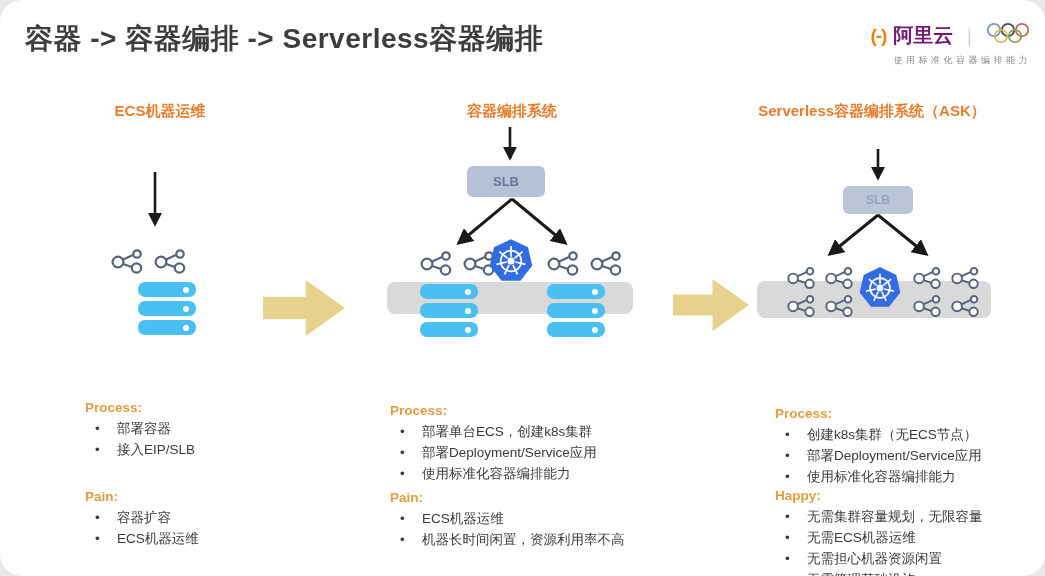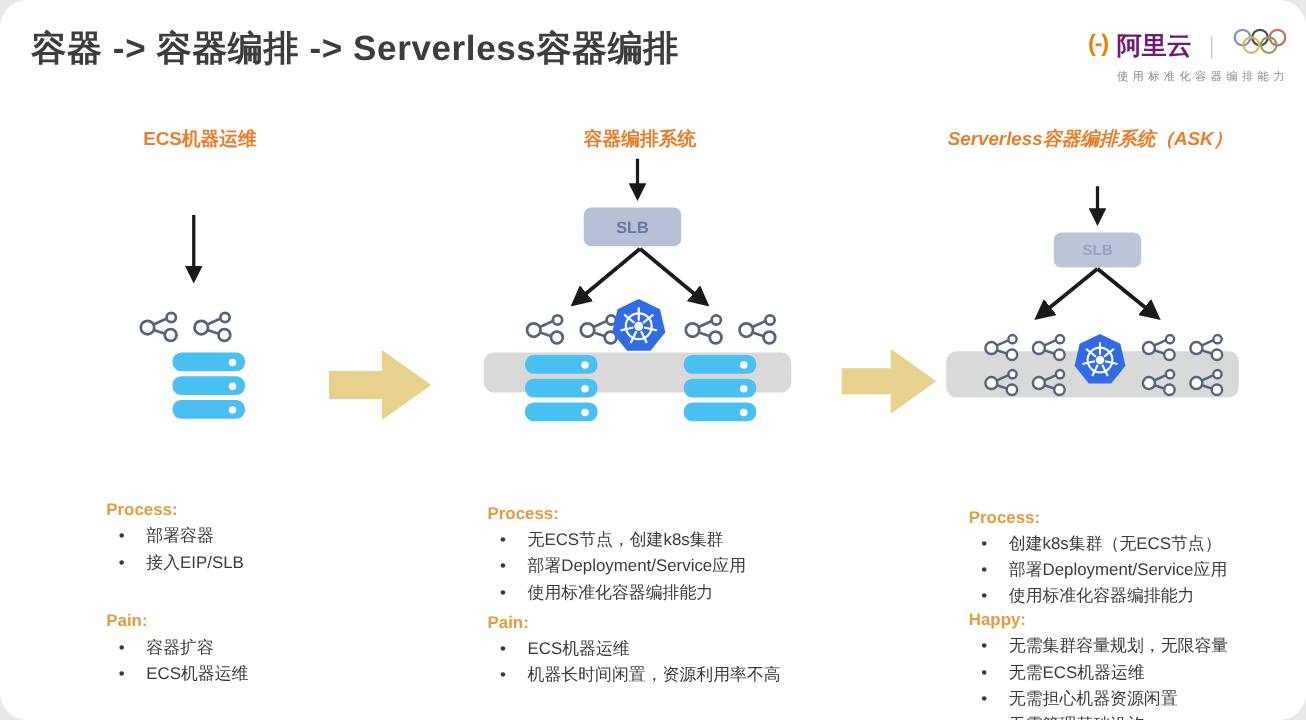--- a/index.html
+++ b/index.html
@@ -18,21 +18,21 @@
   .logo-top { display:flex; align-items:center; justify-content:flex-end; gap:7px; }
   .logo-mark { color:#e8820c; font-weight:700; font-size:19px; letter-spacing:-1px; }
   .logo-brand { color:#701a75; font-weight:700; font-size:20px; }
   .logo-div { color:#c9c9c9; font-size:18px; font-weight:300; }
   .logo-tagline { margin-top:5px; font-size:9px; color:#8a8a8a; letter-spacing:3.5px; white-space:nowrap; }
   
   .col-header {
     position:absolute; transform:translateX(-50%);
     font-size:15px; font-weight:700; color:#e87d2b; white-space:nowrap; top:102px;
   }
-  .ch1 { left:160px; } .ch2 { left:512px; } .ch3 { left:872px;font-style:italic; }
+  .ch1 { left:160px; } .ch2 { left:512px; } .ch3 { left:872px; }
   
   .abs { position:absolute; }
   .slb-box {
     position:absolute; background:#b7c1d6; border-radius:6px;
     display:flex; align-items:center; justify-content:center;
     font-weight:700; font-size:13px; color:#64779e;
   }
   .slb-box.light { background:#bcc5d8; color:#93a2bf; font-size:12px; }
   .gray-bar { position:absolute; background:#d9d9d9; border-radius:8px; }
   .gold-arrow {
@@ -296,21 +296,21 @@
     <div class="section-label">Pain:</div>
     <ul>
       <li>容器扩容</li>
       <li>ECS机器运维</li>
     </ul>
   </div>
 
   <div class="section" style="left:390px; top:403px;">
     <div class="section-label">Process:</div>
     <ul>
-      <li>无ECS节点，创建k8s集群</li>
+      <li>部署单台ECS，创建k8s集群</li>
       <li>部署Deployment/Service应用</li>
       <li>使用标准化容器编排能力</li>
     </ul>
   </div>
   <div class="section" style="left:390px; top:490px;">
     <div class="section-label">Pain:</div>
     <ul>
       <li>ECS机器运维</li>
       <li>机器长时间闲置，资源利用率不高</li>
     </ul>

